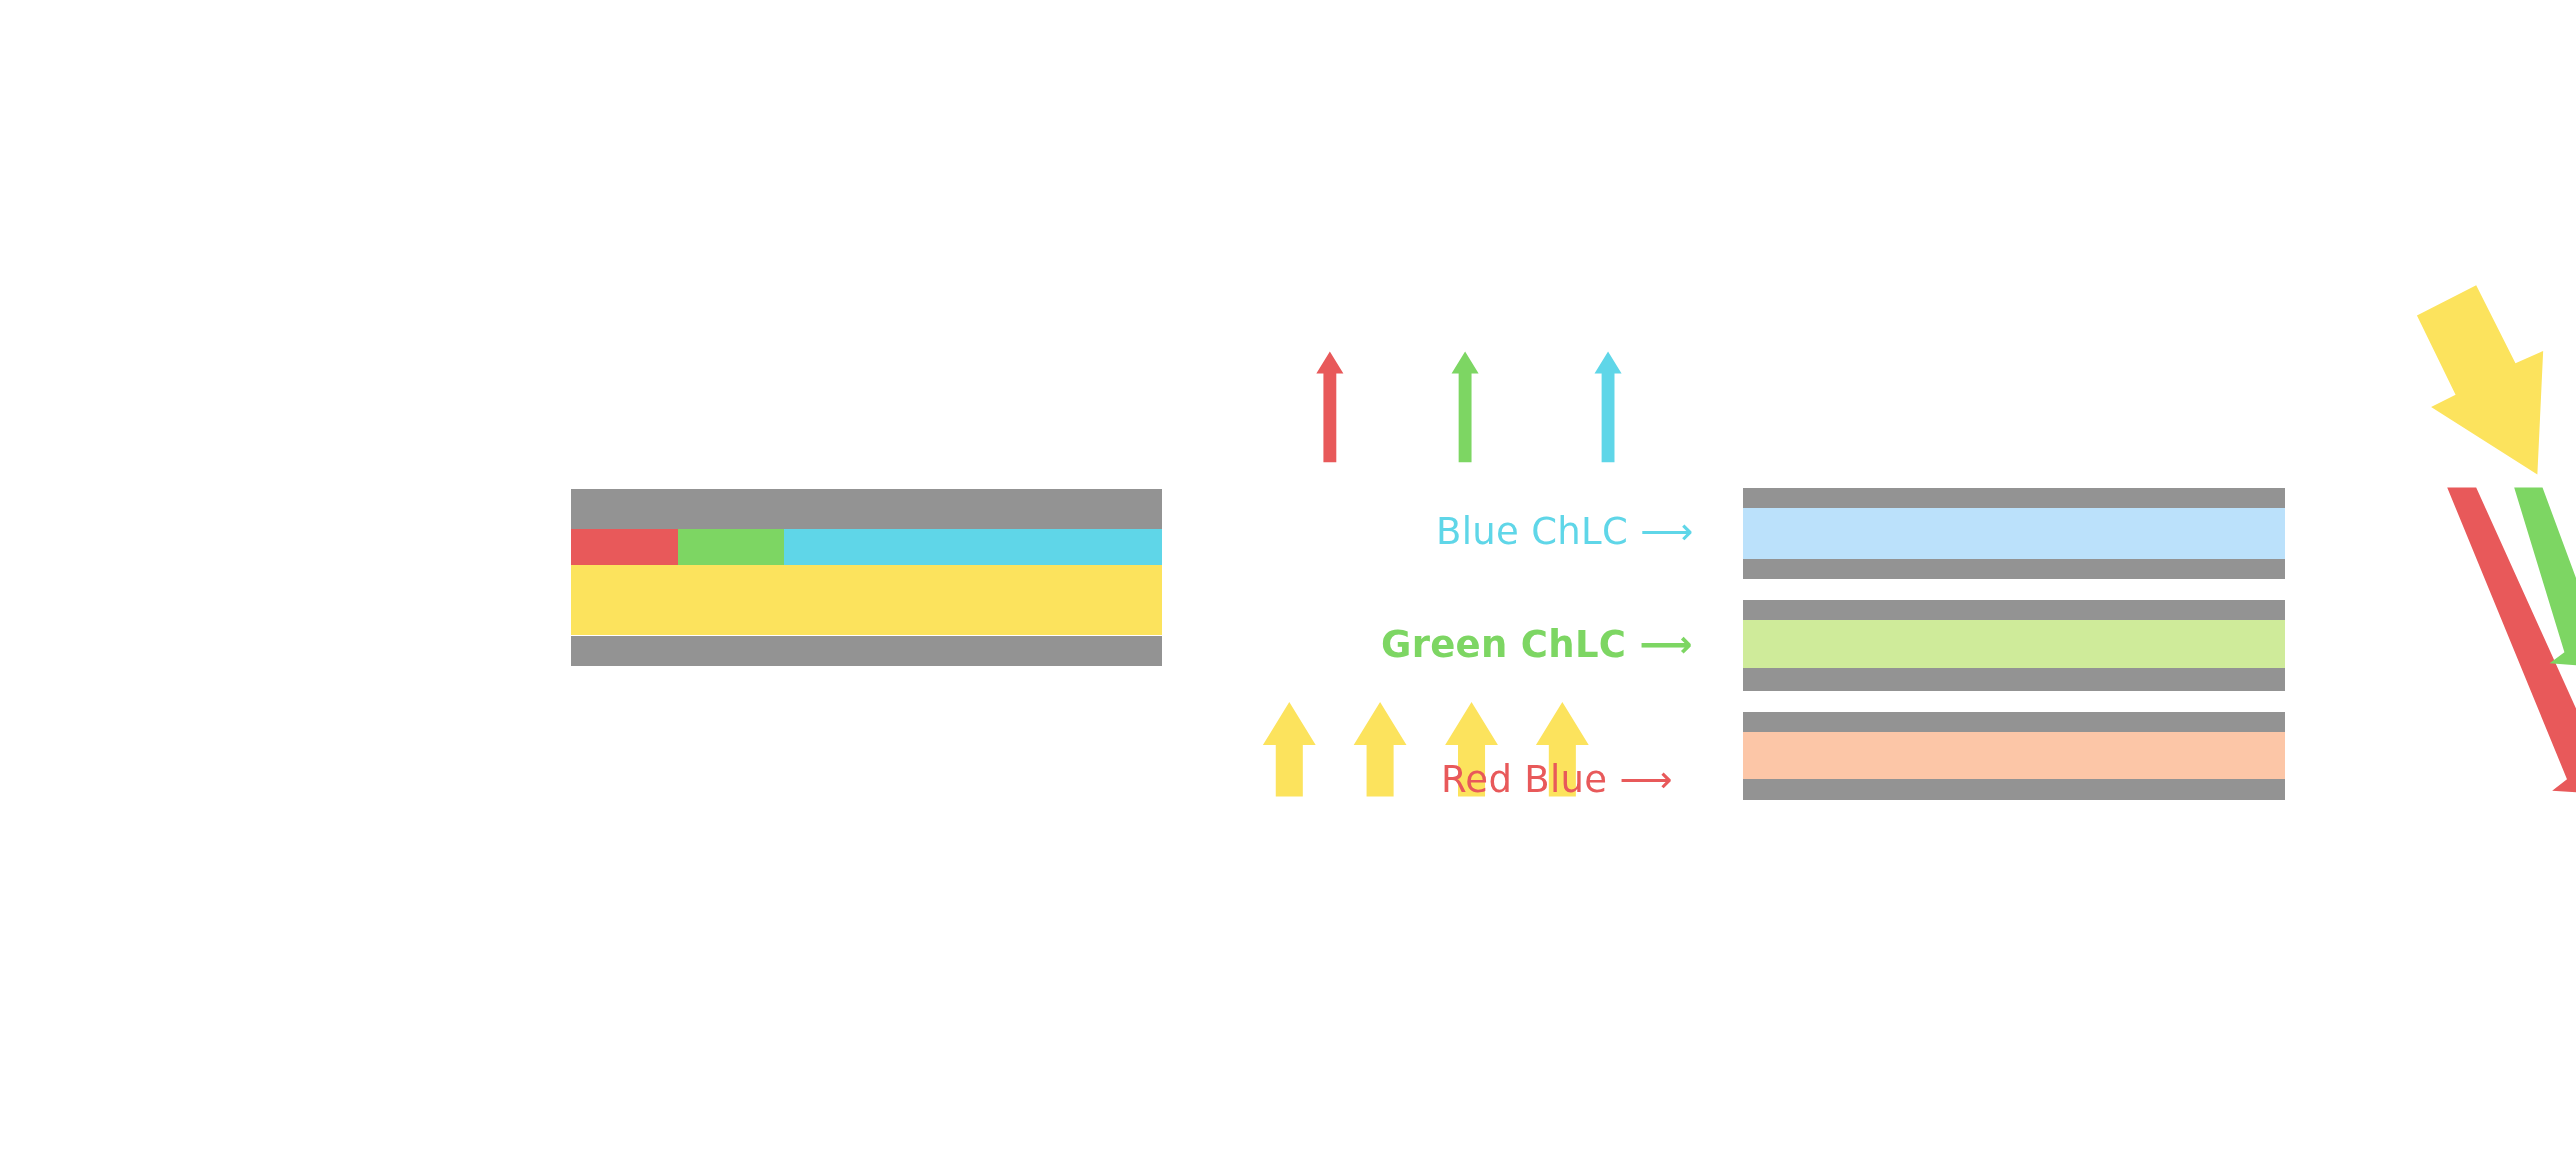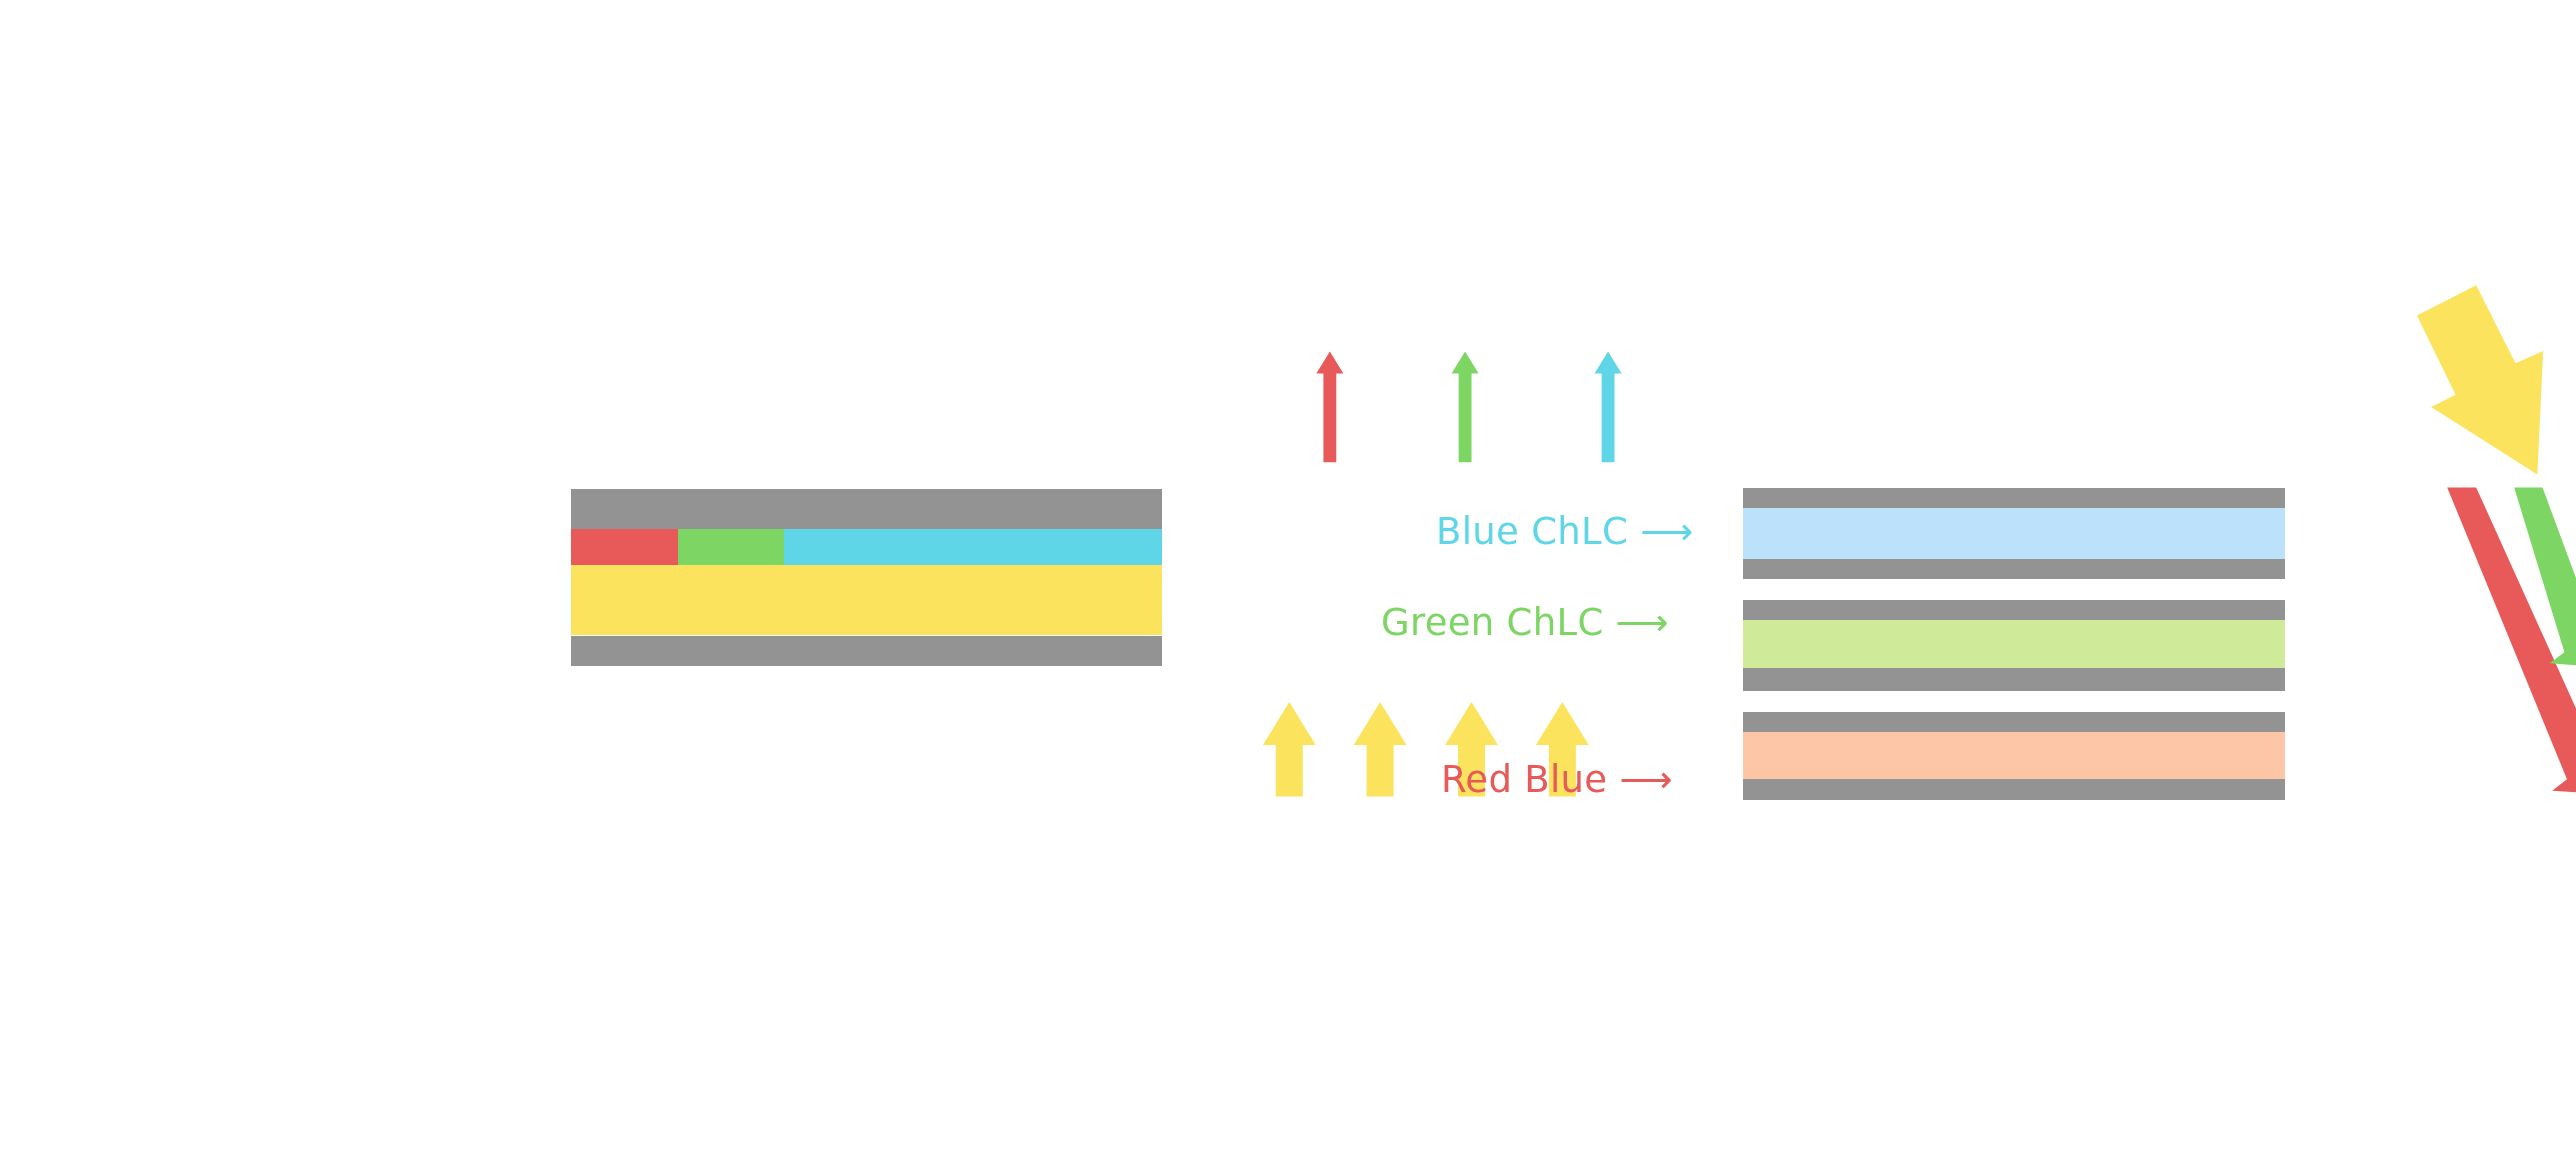--- a/index.html
+++ b/index.html
@@ -91,21 +91,21 @@
       <polygon fill="#5FD6E8" points="1004,757 1043,757 1088,830 1107,820 1084,878 1019,874 1041,858"></polygon>
 
       <polygon fill="#5FD6E8" points="1110,880 1066,880 1288,555 1270,540 1334,527 1352,589 1329,577"></polygon>
     </svg>
 
     <div class="lbl" style="left:148px;top:513px;color:#5FD6E8;">
       <span>Blue ChLC</span>
       <span class="arrowtxt">⟶</span>
     </div>
 
-    <div class="lbl" style="left:93px;top:604px;color:#7DD663;">
+    <div class="lbl" style="left:93px;top:626px;color:#7DD663;font-weight:bold;">
       <span>Green ChLC</span>
       <span class="arrowtxt">⟶</span>
     </div>
 
     <div class="lbl" style="left:153px;top:761px;color:#E8595A;">
       <span>Red Blue</span>
       <span class="arrowtxt">⟶</span>
     </div>
 
   </div>

